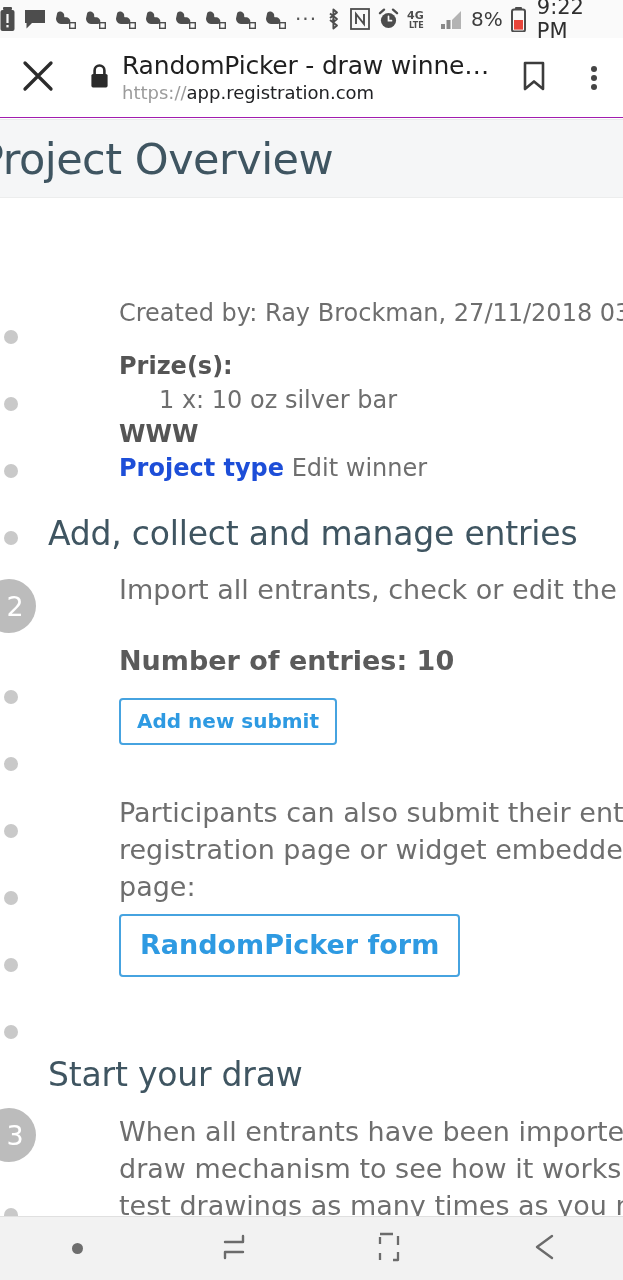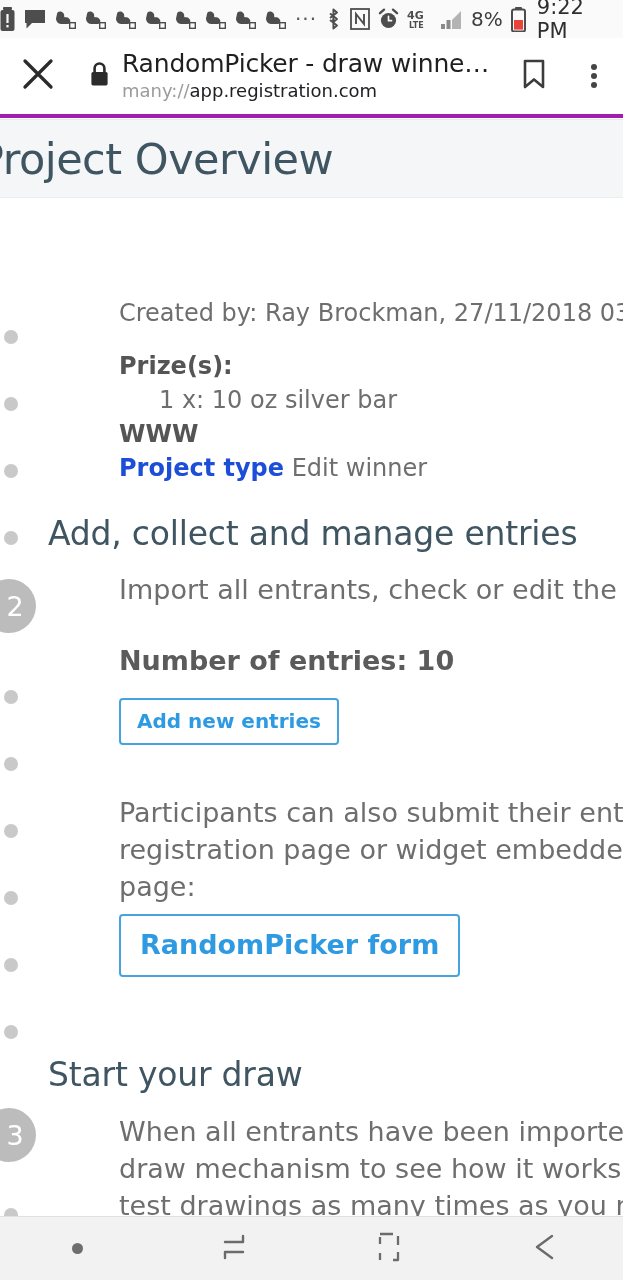--- a/index.html
+++ b/index.html
@@ -19,21 +19,21 @@
   .sb-right{display:flex;align-items:center;gap:8px;}
   .sbicon{display:inline-flex;align-items:center;justify-content:flex-end;color:#4d4d4d;}
   .sb-text{font-size:20px;color:#3d3d3d;letter-spacing:0px;}
   .sb-time{font-size:21px;color:#2e2e2e;margin-left:3px;}
   .dots3{font-size:20px;color:#555;letter-spacing:1px;line-height:10px;}
 
   
   .toolbar{
     position:relative;height:80px;width:623px;background:#ffffff;
     box-sizing:border-box;display:flex;align-items:center;
-    border-bottom:4px solid #a21caf;
+    border-bottom:1px solid #a21caf;
   }
   .tb-close{width:76px;display:flex;align-items:center;justify-content:center;}
   .tb-lock{width:46px;display:flex;align-items:center;justify-content:center;}
   .tb-urlblock{flex:1;min-width:0;display:flex;flex-direction:column;justify-content:center;}
   .tb-title{
     font-size:25px;color:#1f1f1f;white-space:nowrap;overflow:hidden;
     line-height:30px;letter-spacing:-.2px;
   }
   .tb-url{font-size:18px;color:#202124;line-height:24px;white-space:nowrap;}
   .tb-url .scheme{color:#9b9b9b;}
@@ -241,21 +241,21 @@
   <div class="tb-lock">
     <span>
       <svg width="21" height="26" viewBox="0 0 21 26">
           <path d="M5.6 11V7.4a4.9 4.9 0 0 1 9.8 0V11" fill="none" stroke="#2b2b2b" stroke-width="2.6"></path>
           <rect x="2.4" y="11" width="16.2" height="13.4" rx="1.6" fill="#2b2b2b"></rect>
         </svg>
     </span>
   </div>
   <div class="tb-urlblock">
     <div class="tb-title">RandomPicker - draw winne…</div>
-    <div class="tb-url"><span class="scheme">many://</span><span>app.registration.com</span></div>
+    <div class="tb-url"><span class="scheme">https://</span><span>app.registration.com</span></div>
   </div>
   <div class="tb-bm">
     <span>
       <svg width="26" height="32" viewBox="0 0 26 32">
           <path d="M4 3h18v26l-9-7.6L4 29z" fill="none" stroke="#3c3c3c" stroke-width="2.6" stroke-linejoin="round"></path>
         </svg>
     </span>
   </div>
   <div class="tb-menu">
     <span class="vdots">
@@ -305,21 +305,21 @@
         <div style="height:28px"></div>
         <div class="stephead">Add, collect and manage entries</div>
         <div style="height:16px"></div>
         <div class="stepdesc">Import all entrants, check or edit the list.</div>
 
         <div style="height:34px"></div>
         <div class="count">Number of entries: 10</div>
 
         <div style="height:19px"></div>
         <div class="btnrow">
-          <span class="btn">Add new entries</span>
+          <span class="btn">Add new submit</span>
         </div>
 
         <div style="height:49px"></div>
         <div class="para">
           <div>Participants can also submit their entries</div>
           <div>registration page or widget embedded in</div>
           <div>page:</div>
         </div>
         <div style="height:9px"></div>
         <span class="btn btn-lg">RandomPicker form</span>

